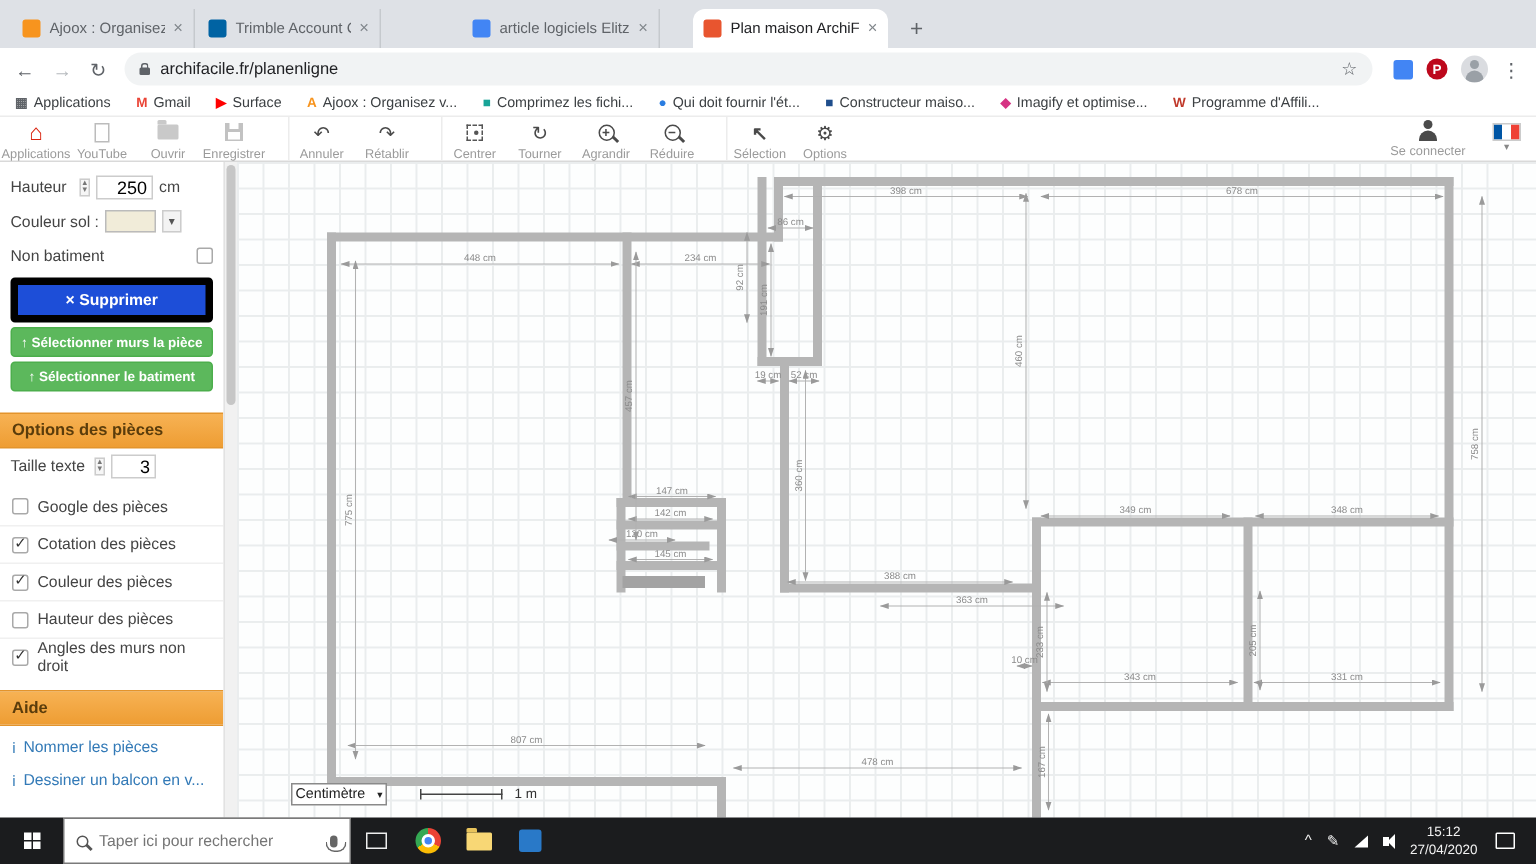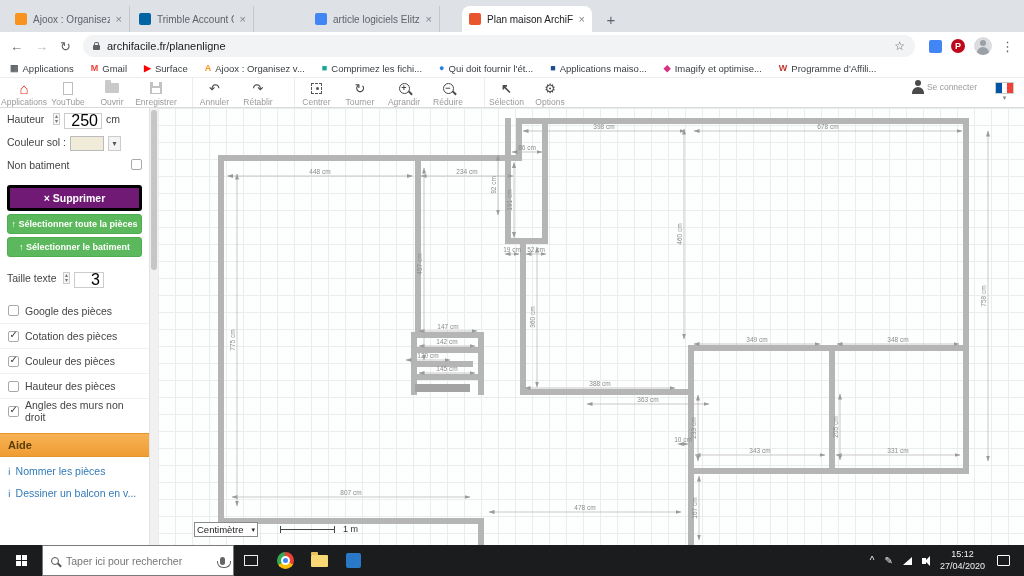--- a/index.html
+++ b/index.html
@@ -49,40 +49,40 @@
   .ic-folderop{width:14px;height:10px;background:#c9c9c9;border-radius:1px;position:relative;}
   .ic-folderop::before{content:"";position:absolute;top:-3px;left:0;width:6px;height:3px;background:#c9c9c9;border-radius:1px 1px 0 0;}
   .ic-save{width:12px;height:12px;background:#c2c2c2;position:relative;}
   .ic-save::before{content:"";position:absolute;left:3px;top:0;width:6px;height:4px;background:#fff;}
   .ic-save::after{content:"";position:absolute;left:2px;bottom:1px;width:8px;height:5px;background:#fff;}
   .ic-center{width:11px;height:11px;border:1px dashed #555;position:relative;}
   .ic-center::after{content:"";position:absolute;left:3.5px;top:3.5px;width:3px;height:3px;background:#555;border-radius:50%;}
   .ic-zoom{width:11px;height:11px;border:1.5px solid #4a4a4a;border-radius:50%;font-size:9px;line-height:8px;text-align:center;color:#4a4a4a;position:relative;font-weight:bold;}
   .ic-zoom::after{content:"";position:absolute;width:5px;height:1.5px;background:#4a4a4a;right:-4px;bottom:-1px;transform:rotate(45deg);}
   .toolbar-right{position:absolute;right:0;top:78px;height:30px;display:flex;align-items:flex-start;gap:18px;padding-right:10px;}
-  .login{display:flex;flex-direction:row;align-items:center;gap:1px;padding-top:2px;}
+  .login{display:flex;flex-direction:column;align-items:center;gap:1px;padding-top:2px;}
   .ic-person{width:15px;height:14px;position:relative;}
   .ic-person::before{content:"";position:absolute;top:0;left:4.5px;width:6px;height:6px;border-radius:50%;background:#4a4a4a;}
   .ic-person::after{content:"";position:absolute;bottom:0;left:1.5px;width:12px;height:7px;border-radius:6px 6px 0 0;background:#4a4a4a;}
   .login .lbl{font-size:8.5px;color:#9a9a9a;}
   .flagbox{display:flex;flex-direction:column;align-items:center;padding-top:4px;}
   .flag{width:19px;height:12px;border:1px solid #ccc;background:linear-gradient(90deg,#0055a4 0 33%,#fff 33% 66%,#ef4135 66% 100%);}
   .flag-caret{font-size:7px;color:#888;}
 
   
   .sidebar{position:absolute;left:0;top:108px;width:149px;bottom:31px;background:#fff;overflow:hidden;font-size:10.5px;color:#444;}
-  .srow{display:flex;align-items:flex-start;padding:0 7px;height:23px;gap:4px;}
+  .srow{display:flex;align-items:center;padding:0 7px;height:23px;gap:4px;}
   .stepper{display:flex;flex-direction:column;line-height:5px;font-size:6px;color:#777;border:1px solid #ccc;padding:0 1px;background:#f6f6f6;}
-  .numin{width:38px;height:16px;border:1px solid #ccc;font-size:16px;text-align:right;padding-right:3px;font-family:"Liberation Sans",sans-serif;}
+  .numin{width:38px;height:16px;border:1px solid #ccc;font-size:12px;text-align:right;padding-right:3px;font-family:"Liberation Sans",sans-serif;}
   .swatch{width:34px;height:15px;border:1px solid #bbb;}
   .caret-btn{font-size:8px;color:#555;border:1px solid #ccc;height:15px;width:13px;display:flex;align-items:center;justify-content:center;background:#f3f3f3;}
   .chk{width:11px;height:11px;border:1px solid #a9a9a9;border-radius:2px;background:#fff;position:relative;flex:none;}
   .chk.on::after{content:"✓";position:absolute;left:0.5px;top:-2.5px;font-size:10px;color:#333;}
   .btn{display:block;margin:3px 7px;color:#fff;border-radius:3px;text-align:center;}
-  .btn-red{background:#701a75;border:3px solid #000000;font-size:10.5px;padding:4px 0;font-weight:bold;}
+  .btn-red{background:#1d4ed8;border:5px solid #000000;font-size:10.5px;padding:4px 0;font-weight:bold;}
   .btn-green{background:#5cb85c;border:1px solid #4cae4c;font-size:9px;padding:4px 0;font-weight:bold;}
   .sec-head{margin-top:14px;background:linear-gradient(#f7b254,#ee9d33);border-top:1px solid #e3942c;border-bottom:1px solid #e3942c;color:#5a3c0b;font-weight:bold;font-size:11px;padding:5px 8px;}
   .chk-row{display:flex;align-items:center;gap:6px;padding:0 8px;height:25px;border-top:1px solid #f0f0f0;}
   .chk-row:first-of-type{border-top:none;}
   .help-link{display:flex;align-items:center;gap:5px;color:#337ab7;font-size:10.5px;padding:4px 8px;}
   .help-ic{color:#337ab7;font-size:10px;}
 
   .side-scroll{position:absolute;left:149px;top:108px;width:9px;bottom:31px;background:#f1f1f1;border-left:1px solid #e2e2e2;}
   .side-thumb{position:absolute;left:1px;width:6px;top:2px;height:160px;background:#c6c6c6;border-radius:3px;}
 
@@ -191,21 +191,21 @@
       <div class="bm">
         <span class="bm-g" style="color: rgb(24, 164, 151);">■</span>
         <span>Comprimez les fichi...</span>
       </div>
       <div class="bm">
         <span class="bm-g" style="color: rgb(42, 125, 225);">●</span>
         <span>Qui doit fournir l'ét...</span>
       </div>
       <div class="bm">
         <span class="bm-g" style="color: rgb(31, 78, 140);">■</span>
-        <span>Applications maiso...</span>
+        <span>Constructeur maiso...</span>
       </div>
       <div class="bm">
         <span class="bm-g" style="color: rgb(214, 51, 132);">◆</span>
         <span>Imagify et optimise...</span>
       </div>
       <div class="bm">
         <span class="bm-g" style="color: rgb(192, 57, 43);">W</span>
         <span>Programme d'Affili...</span>
       </div>
     </div>
@@ -314,27 +314,28 @@
     <div class="srow">
       <span>Non batiment</span>
       <span class="chk" style="margin-left:auto"></span>
     </div>
     <div class="btn btn-red">
       <span>×</span>
       <span>Supprimer</span>
     </div>
     <div class="btn btn-green">
       <span>↑</span>
-      <span>Sélectionner toute la pièces</span>
+      <span>Sélectionner murs la pièce</span>
     </div>
     <div class="btn btn-green">
       <span>↑</span>
       <span>Sélectionner le batiment</span>
     </div>
-    <div class="srow" style="margin-top:15px">
+    <div class="sec-head">Options des pièces</div>
+    <div class="srow" style="margin-top:0">
       <span style="width:52px">Taille texte</span>
       <span class="stepper">
           <span>▴</span>
           <span>▾</span>
         </span>
       <input class="numin" style="width: 30px;" value="3">
     </div>
     <div id="chk-list" style="margin-top:3px">
         <div class="chk-row">
           <span class="chk"></span>

